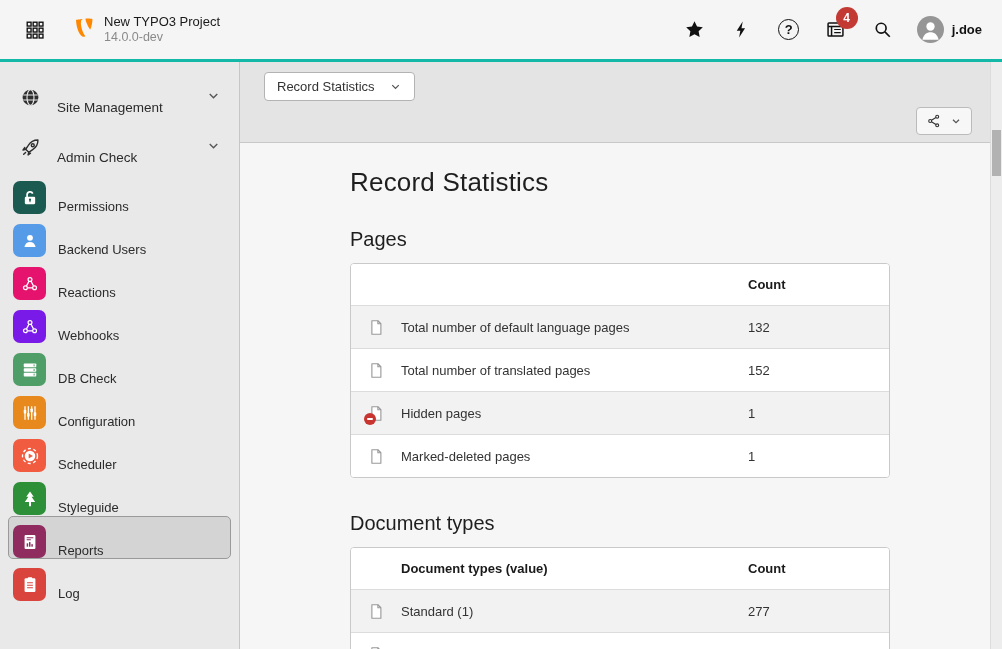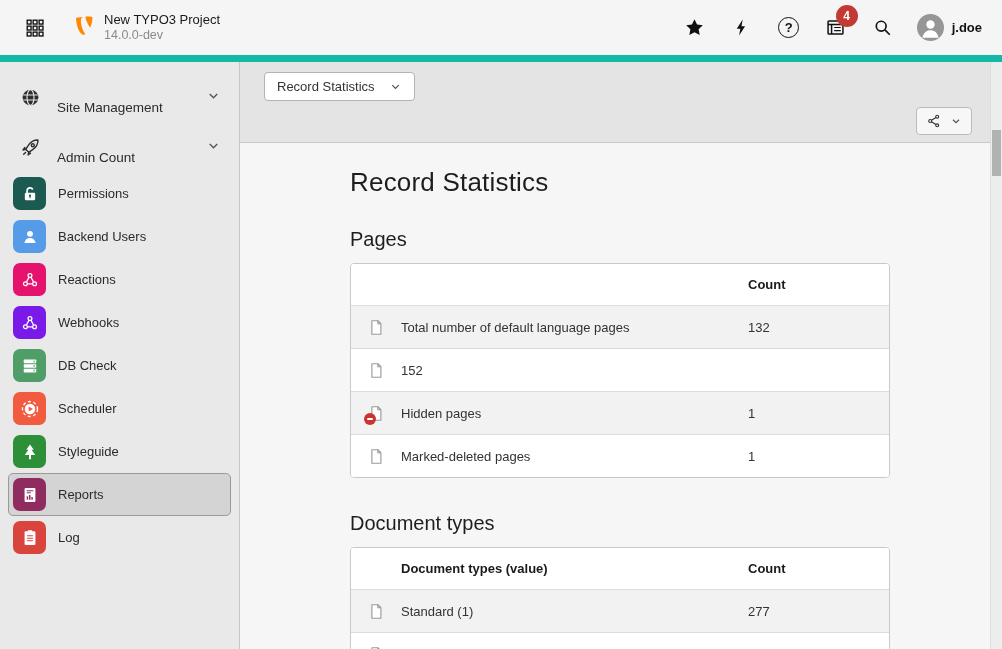--- a/index.html
+++ b/index.html
@@ -1,21 +1,21 @@
 <!DOCTYPE html>
 <html><head>
 <meta charset="utf-8">
 <style>
   * { margin:0; padding:0; box-sizing:border-box; }
   html,body { width:1002px; height:649px; overflow:hidden; }
   body { font-family:"Liberation Sans", sans-serif; background:#f6f6f6; color:#1a1a1a; }
   .app { width:1002px; height:649px; display:flex; flex-direction:column; }
 
   
-  .topbar { height:62px; flex:0 0 62px; background:#f5f5f5; border-bottom:7px solid #14b8a6;
+  .topbar { height:62px; flex:0 0 62px; background:#f5f5f5; border-bottom:3px solid #14b8a6;
             display:flex; align-items:center; padding:0 20px 0 18px; }
   .grid-btn { width:34px; height:34px; border:none; background:transparent; display:flex;
               align-items:center; justify-content:center; cursor:pointer; }
   .brand { display:flex; align-items:center; margin-left:20px; gap:9px; }
   .brand-text { line-height:1.25; }
   .brand-title { font-size:13px; color:#1a1a1a; }
   .brand-version { font-size:12.5px; color:#8a8a8a; }
   .topbar-right { margin-left:auto; display:flex; align-items:center; gap:21px; }
   .tb-icon { width:26px; height:26px; border:none; background:transparent; display:flex;
              align-items:center; justify-content:center; cursor:pointer; position:relative; }
@@ -35,21 +35,21 @@
 
   
   .module-menu { width:240px; flex:0 0 240px; background:#e9e9e9; border-right:1px solid #c6c6c6;
                  padding-top:10px; overflow:hidden; }
   .menu-section { height:50px; display:flex; align-items:center; padding:0 18px 0 19px;
                   cursor:pointer; }
   .menu-section .sec-icon { width:22px; display:flex; justify-content:center; }
   .menu-section .sec-label { flex:1; margin-left:16px; font-size:13.5px; color:#2b2b2b;margin-top:20px; }
   .menu-items { }
   .menu-item-row { height:43px; padding:0 8px; display:flex; align-items:stretch; }
-  .menu-item { flex:1; display:flex; align-items:center; padding-left:4px; border:1px solid transparent;
+  .menu-item { flex:1; display:flex; align-items:flex-end; padding-left:4px; border:1px solid transparent;
                border-radius:5px; cursor:pointer; }
   .menu-item.active { background:#d4d4d4; border-color:#9a9a9a; }
   .tile { width:33px; height:33px; border-radius:7px; display:flex; align-items:center;
           justify-content:center; flex:0 0 33px; }
   .menu-item .mi-label { margin-left:12px; font-size:13px; color:#2b2b2b; }
 
   
   .content-col { flex:1; display:flex; flex-direction:column; min-width:0; position:relative; }
   .docheader { height:81px; flex:0 0 81px; background:#e4e4e4; border-bottom:1px solid #c8c8c8;
                padding:10px 42px 0 24px; position:relative; }
@@ -177,21 +177,21 @@
       </div>
 
       <div class="menu-section">
         <span class="sec-icon">
           <svg width="21" height="21" viewBox="0 0 24 24" fill="none" stroke="#2e2e2e" stroke-width="1.6" stroke-linejoin="round" stroke-linecap="round">
             <path d="M20.5 3.5c-4.5 0-8.5 2-11 6l-3 4.5 3.5 3.5 4.5-3c4-2.5 6-6.5 6-11z"></path>
             <circle cx="14.6" cy="9.4" r="1.7"></circle>
             <path d="M6.5 14l-3 .8 2-2.8M10 17.5l-.8 3 2.8-2M4.2 19.8l2.2-2.2"></path>
           </svg>
         </span>
-        <span class="sec-label">Admin Count</span>
+        <span class="sec-label">Admin Check</span>
         <span>
           <svg width="15" height="15" viewBox="0 0 24 24" fill="none" stroke="#555" stroke-width="2.2">
               <path d="M6 9.5l6 6 6-6"></path>
             </svg>
         </span>
       </div>
 
 
       <div class="menu-items">
         <div class="menu-item-row">
@@ -259,20 +259,38 @@
                   </g>
               <g stroke="#4f9e68" stroke-width="1.2">
                     <path d="M16.9 5.3v2.4M16.9 10.8v2.4M16.9 16.3v2.4"></path>
                   </g>
             </svg>
           </span>
           <span class="mi-label">DB Check</span>
         </div>
           </div>
 
+        <div class="menu-item-row">
+            <div class="menu-item">
+          <span class="tile" style="background-color: rgb(232, 137, 29);">
+            <svg width="20" height="20" viewBox="0 0 24 24">
+              <g stroke="#fff" stroke-width="1.5">
+                    <path d="M6 4v16M10 4v16M14 4v16M18 4v16"></path>
+                  </g>
+              <g fill="#fff">
+                    <rect x="4.5" y="8" width="3" height="4.6" rx="1"></rect>
+                    <rect x="8.5" y="12" width="3" height="4.6" rx="1"></rect>
+                    <rect x="12.5" y="6.5" width="3" height="4.6" rx="1"></rect>
+                    <rect x="16.5" y="11" width="3" height="4.6" rx="1"></rect>
+                  </g>
+            </svg>
+          </span>
+          <span class="mi-label">Configuration</span>
+        </div>
+          </div>
 
         <div class="menu-item-row">
             <div class="menu-item">
           <span class="tile" style="background-color: rgb(241, 92, 65);">
             <svg width="20" height="20" viewBox="0 0 24 24">
               <circle cx="12" cy="12" r="9" fill="none" stroke="#fff" stroke-width="1.6" stroke-dasharray="3.6 3"></circle>
               <circle cx="12" cy="12" r="6.3" fill="#fff"></circle>
               <path d="M10.4 9.1l5.2 2.9-5.2 2.9z" fill="#f15c41"></path>
             </svg>
           </span>
@@ -374,20 +392,21 @@
             </div>
             <div class="trow">
               <div class="cell icon-cell">
                   <span class="pgicon">
                 <svg width="18" height="19" viewBox="0 0 24 24">
                       <path d="M6.5 3h8l4 4v14h-12z" fill="#fff" stroke="#999" stroke-width="1.5" stroke-linejoin="round"></path>
                       <path d="M14.5 3v4h4" fill="none" stroke="#999" stroke-width="1.5"></path>
                     </svg>
               </span>
                 </div>
+              <div class="cell label-cell">Total number of translated pages</div>
               <div class="cell count-cell">152</div>
             </div>
             <div class="trow stripe">
               <div class="cell icon-cell">
                   <span class="pgicon">
                 <svg width="18" height="19" viewBox="0 0 24 24">
                       <path d="M6.5 3h8l4 4v14h-12z" fill="#fff" stroke="#999" stroke-width="1.5" stroke-linejoin="round"></path>
                       <path d="M14.5 3v4h4" fill="none" stroke="#999" stroke-width="1.5"></path>
                     </svg>
                 <span class="overlay-hidden"></span>

